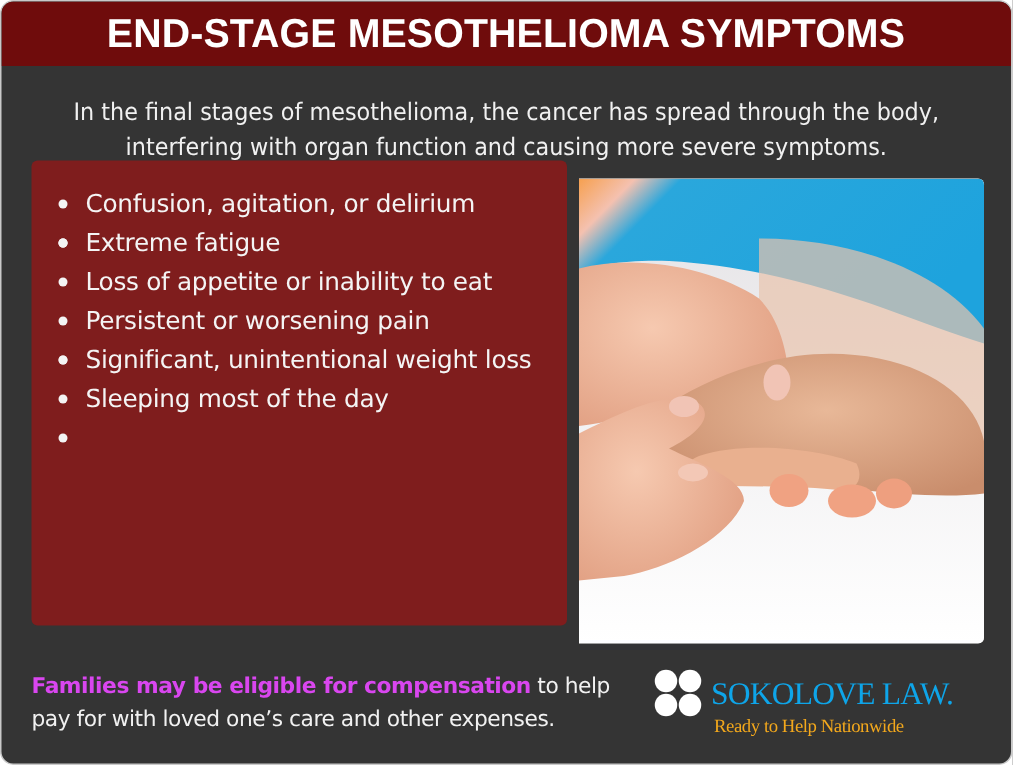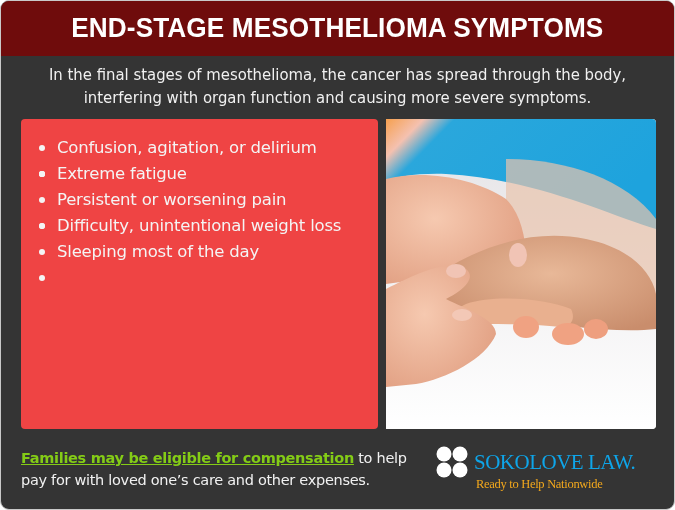--- a/index.html
+++ b/index.html
@@ -3,36 +3,36 @@
   <meta charset="utf-8">
   <style>
     html, body { margin: 0; padding: 0; background: #ffffff; }
     body { width: 675px; height: 510px; overflow: hidden; }
     .card {
       position: absolute; left: 0; top: 0; width: 673px; height: 508px;
       background: #343434; border: 1px solid #c9c9c9; border-radius: 9px; overflow: hidden;
       font-family: "Liberation Sans", sans-serif;
     }
     .header {
-      position: absolute; left: 0; top: 0; width: 100%; height: 55px;
+      position: absolute; left: 0; top: 0; width: 100%; height: 43px;
       background: #6f0c0c;
       display: flex; align-items: center; justify-content: center;
     }
     .header h1 {
       margin: 0; color: #ffffff; font-size: 27px; font-weight: bold; letter-spacing: 0.1px;
       font-family: "Liberation Sans", sans-serif; transform: scaleX(0.97);
     }
     .intro {
       position: absolute; left: 0; top: 62px; width: 100%; text-align: center;
       color: #f1f1f1; font-size: 16px; line-height: 23px;
       font-family: "DejaVu Sans", sans-serif; transform: scaleX(0.93); transform-origin: center;
     }
     .listbox {
-      position: absolute; left: 20px; top: 118px; width: 357px; height: 310px;
-      background: #ef4444; border-radius: 4px;
+      position: absolute; left: 20px; top: 106px; width: 357px; height: 310px;
+      background: #7f1d1d; border-radius: 4px;
     }
     .listbox ul {
       list-style: none; margin: 0; padding: 16px 0 0 18px;
     }
     .listbox li {
       position: relative; padding-left: 18px; color: #f4f4f4;
       font-family: "DejaVu Sans", sans-serif; font-size: 16.5px; line-height: 26px;
       letter-spacing: -0.2px;
     }
     .listbox li .bullet {
@@ -42,21 +42,21 @@
     .photo {
       position: absolute; left: 385px; top: 118px; width: 270px; height: 310px;
       border-radius: 0 4px 4px 0; overflow: hidden;
       background: #f3f1ef;
     }
     .footer-text {
       position: absolute; left: 20px; top: 446px; width: 390px;
       font-family: "DejaVu Sans", sans-serif; font-size: 14.5px; line-height: 22px; color: #f1f1f1;
       letter-spacing: -0.3px;
     }
-    .footer-text .highlight { color: #84cc16; font-weight: bold; text-decoration: underline; }
+    .footer-text .highlight { color: #d946ef; font-weight: bold; }
     .brand {
       position: absolute; left: 435px; top: 443px; width: 225px; height: 50px;
     }
     .brand-logo {
       position: absolute; left: 0; top: 2px; width: 32px; height: 32px;
     }
     .brand-name {
       position: absolute; left: 38px; top: 6px; color: #0ea5e9;
       font-family: "Liberation Serif", serif; font-size: 21px; letter-spacing: -0.5px;
       white-space: nowrap;
@@ -79,23 +79,24 @@
     <div>In the final stages of mesothelioma, the cancer has spread through the body,</div>
     <div>interfering with organ function and causing more severe symptoms.</div>
   </div>
 
   <div class="listbox">
     <ul>
       <li><span class="bullet"></span><span>Confusion, agitation, or delirium</span></li>
       <li><span class="bullet"></span></li>
       <li><span class="bullet"></span></li>
       <li><span class="bullet"></span><span>Extreme fatigue</span></li>
+      <li><span class="bullet"></span><span>Loss of appetite or inability to eat</span></li>
       <li><span class="bullet"></span><span>Persistent or worsening pain</span></li>
       <li style="width:300px;"><span class="bullet"></span></li>
-      <li><span class="bullet"></span><span>Difficulty, unintentional weight loss</span></li>
+      <li><span class="bullet"></span><span>Significant, unintentional weight loss</span></li>
       <li><span class="bullet"></span><span>Sleeping most of the day</span></li>
       <li><span class="bullet"></span></li>
     </ul>
   </div>
 
   <div class="photo">
     <svg width="270" height="310" viewBox="0 0 270 310">
       <defs>
         <linearGradient id="bgTop" x1="0" y1="0" x2="1" y2="0.4">
           <stop offset="0" stop-color="#f6a04f"></stop>

